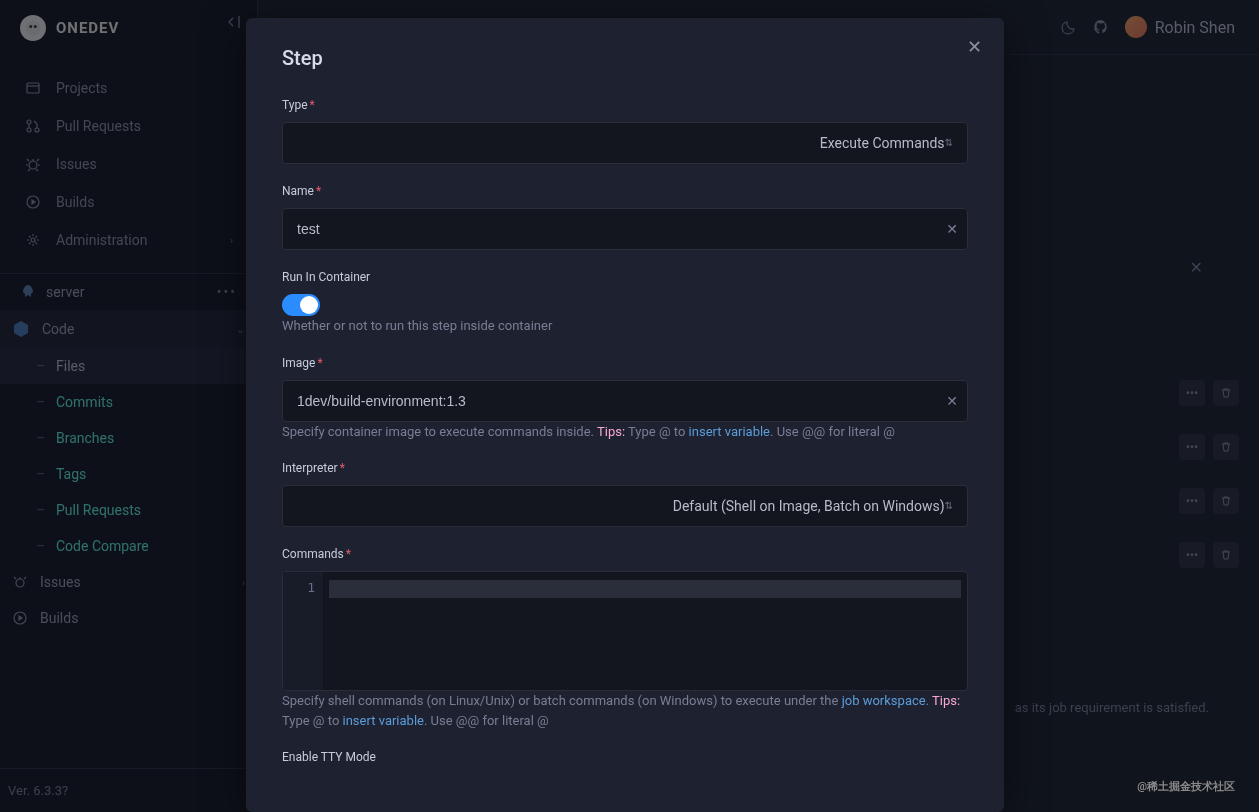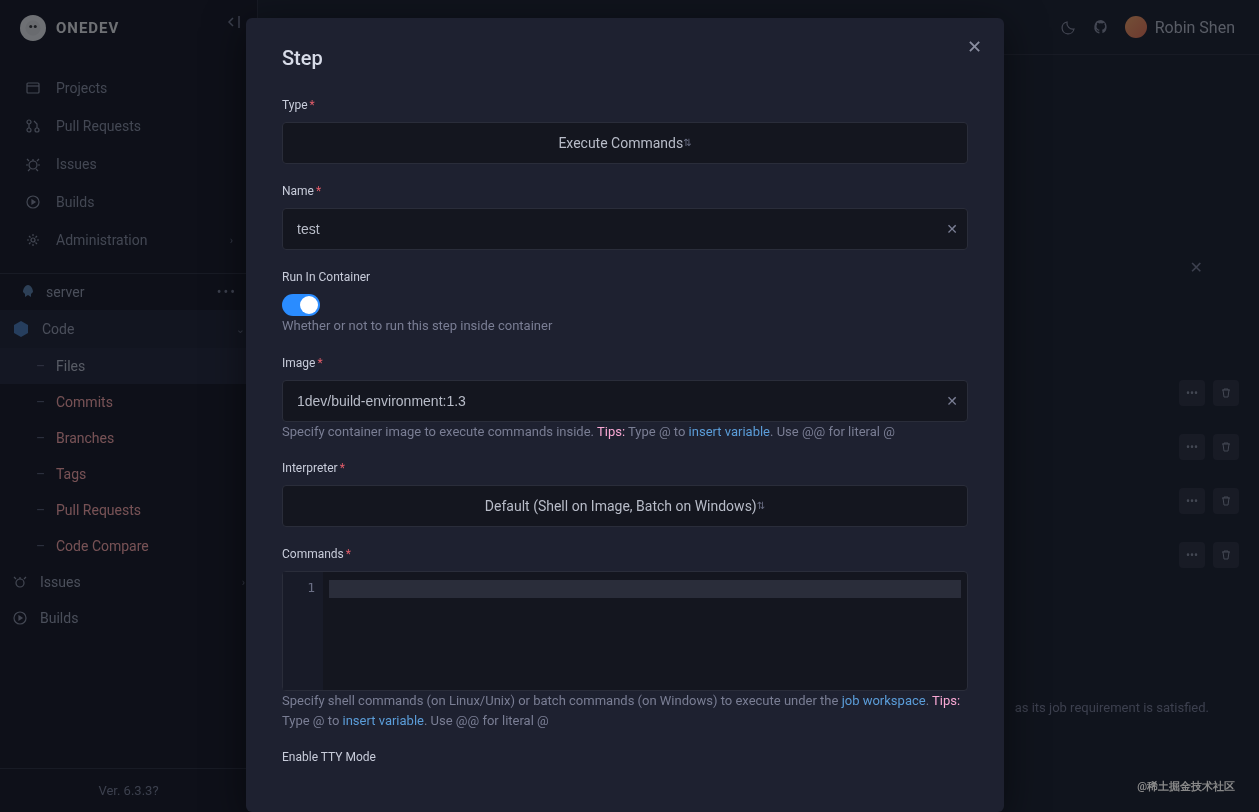--- a/index.html
+++ b/index.html
@@ -62,40 +62,40 @@
   display: flex; align-items: center;
   padding: 10px 12px;
   gap: 12px;
   color: #9a9eb0;
   font-size: 14px;
   cursor: pointer;
 }
 .tree-item.expanded { background: #1e2130; }
 .tree-sub {
   padding: 10px 20px 10px 56px;
-  color: #fca5a5;
+  color: #5eead4;
   font-size: 14px;
   cursor: pointer;
   position: relative;
 }
 .tree-sub.active { background: #222536; color: #b8bcc8; }
 .tree-sub::before {
   content: "–";
   position: absolute;
   left: 36px;
   color: #5a5e74;
 }
 .sidebar-footer {
   margin-top: auto;
-  padding: 14px 20px;
+  padding: 14px 8px;
   font-size: 13px;
   color: #7a7e94;
   border-top: 1px solid #2a2d3a;
   display: flex;
-  justify-content: center;
+  justify-content: flex-start;
 }
 .main { flex: 1; position: relative; }
 .topbar {
   height: 55px;
   display: flex;
   align-items: center;
   padding: 0 24px;
   border-bottom: 1px solid #2a2d3a;
 }
 .breadcrumb { display: flex; gap: 10px; font-size: 16px; color: #8a8ea0; }
@@ -134,21 +134,21 @@
 .select-input, .text-input {
   width: 100%;
   background: #14161f;
   border: 1px solid #2a2d3a;
   border-radius: 4px;
   padding: 12px 14px;
   color: #b8bcc8;
   font-size: 14px;
   position: relative;
 }
-.select-input { display: flex; justify-content: center; align-items: center; }
+.select-input { display: flex; justify-content: flex-end; align-items: center; }
 .select-caret { color: #6a6e84; font-size: 10px; line-height: 1; }
 .input-wrap { position: relative; }
 .input-clear {
   position: absolute;
   right: 10px; top: 50%;
   transform: translateY(-50%);
   color: #7a7e94;
   cursor: pointer;
   font-size: 14px;
 }

